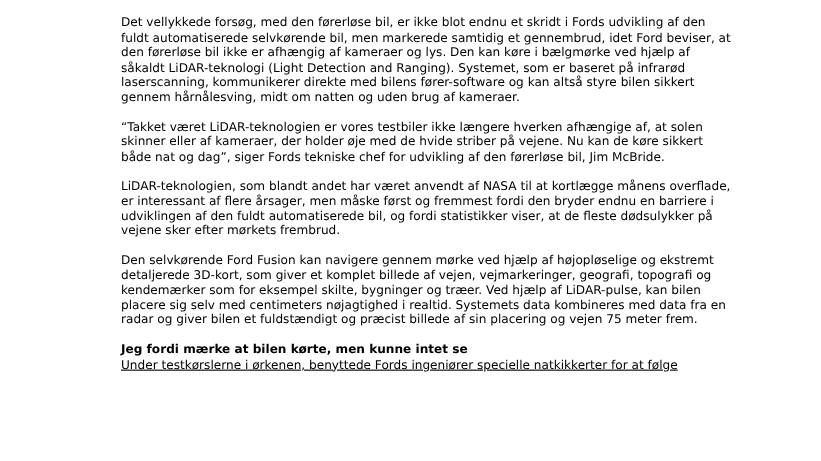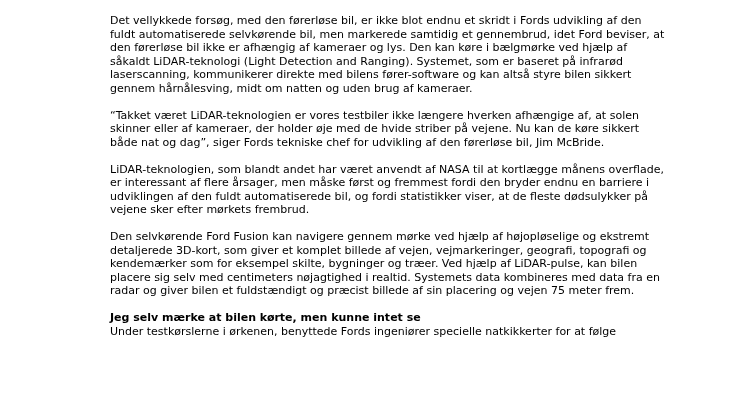--- a/index.html
+++ b/index.html
@@ -27,27 +27,28 @@
   }
   .content p {
     margin: 0 0 13.5px 0;
   }
   .content p.section-heading {
     margin: 0;
     font-weight: bold;
   }
   .content p.after-heading {
     margin-top: 0;
+    text-decoration: underline;
   }
 </style>
 </head>
 <body>
 
 <div class="page">
   <div class="content">
     <p>Det vellykkede forsøg, med den førerløse bil, er ikke blot endnu et skridt i Fords udvikling af den fuldt automatiserede selvkørende bil, men markerede samtidig et gennembrud, idet Ford beviser, at den førerløse bil ikke er afhængig af kameraer og lys. Den kan køre i bælgmørke ved hjælp af såkaldt LiDAR-teknologi (Light Detection and Ranging). Systemet, som er baseret på infrarød laserscanning, kommunikerer direkte med bilens fører-software og kan altså styre bilen sikkert gennem hårnålesving, midt om natten og uden brug af kameraer.</p>
     <p>“Takket været LiDAR-teknologien er vores testbiler ikke længere hverken afhængige af, at solen skinner eller af kameraer, der holder øje med de hvide striber på vejene. Nu kan de køre sikkert både nat og dag”, siger Fords tekniske chef for udvikling af den førerløse bil, Jim McBride.</p>
     <p>LiDAR-teknologien, som blandt andet har været anvendt af NASA til at kortlægge månens overflade, er interessant af flere årsager, men måske først og fremmest fordi den bryder endnu en barriere i udviklingen af den fuldt automatiserede bil, og fordi statistikker viser, at de fleste dødsulykker på vejene sker efter mørkets frembrud.</p>
     <p>Den selvkørende Ford Fusion kan navigere gennem mørke ved hjælp af højopløselige og ekstremt detaljerede 3D-kort, som giver et komplet billede af vejen, vejmarkeringer, geografi, topografi og kendemærker som for eksempel skilte, bygninger og træer. Ved hjælp af LiDAR-pulse, kan bilen placere sig selv med centimeters nøjagtighed i realtid. Systemets data kombineres med data fra en radar og giver bilen et fuldstændigt og præcist billede af sin placering og vejen 75 meter frem.</p>
-    <p class="section-heading">Jeg selv mærke at bilen kørte, men kunne intet se</p>
+    <p class="section-heading">Jeg fordi mærke at bilen kørte, men kunne intet se</p>
     <p class="after-heading">Under testkørslerne i ørkenen, benyttede Fords ingeniører specielle natkikkerter for at følge</p>
   </div>
 </div>
 
 </body></html>

